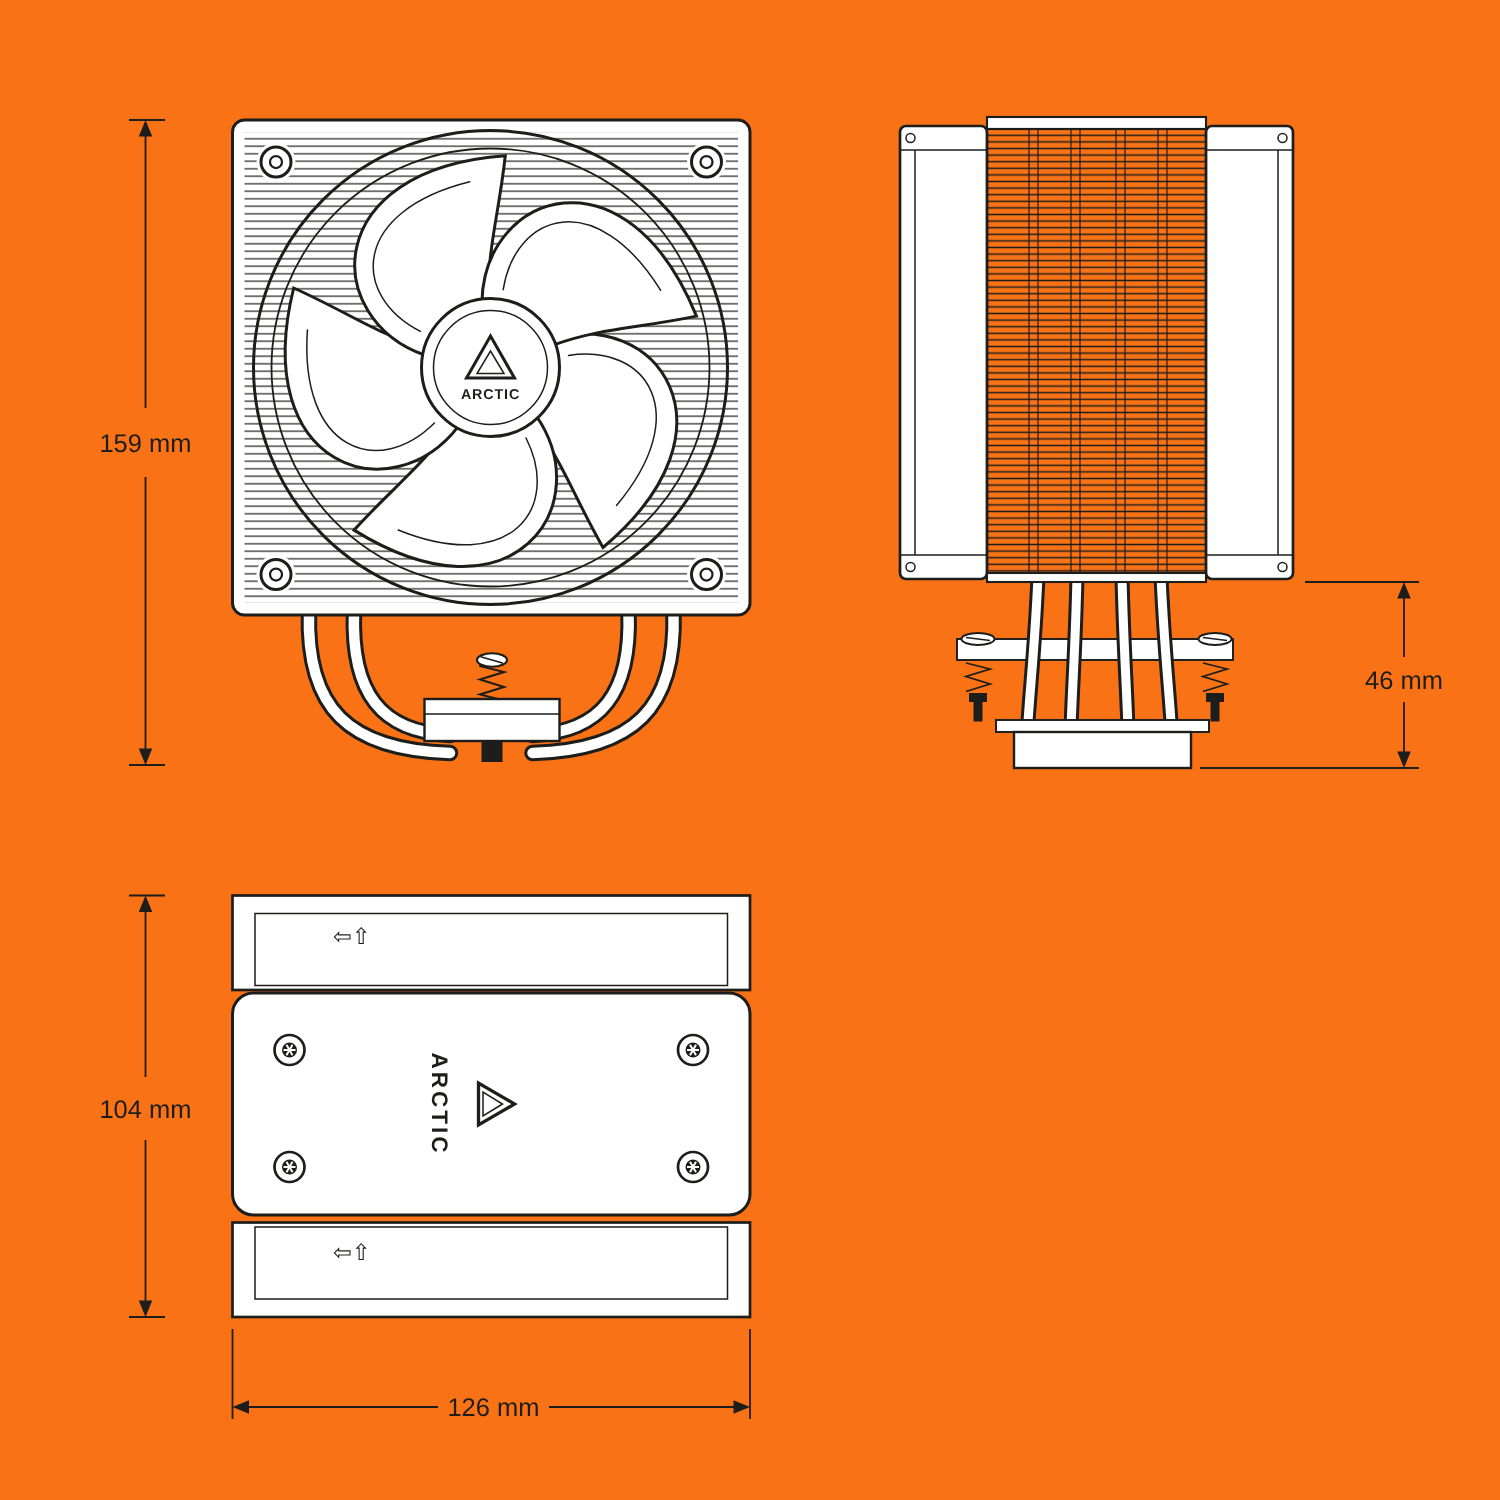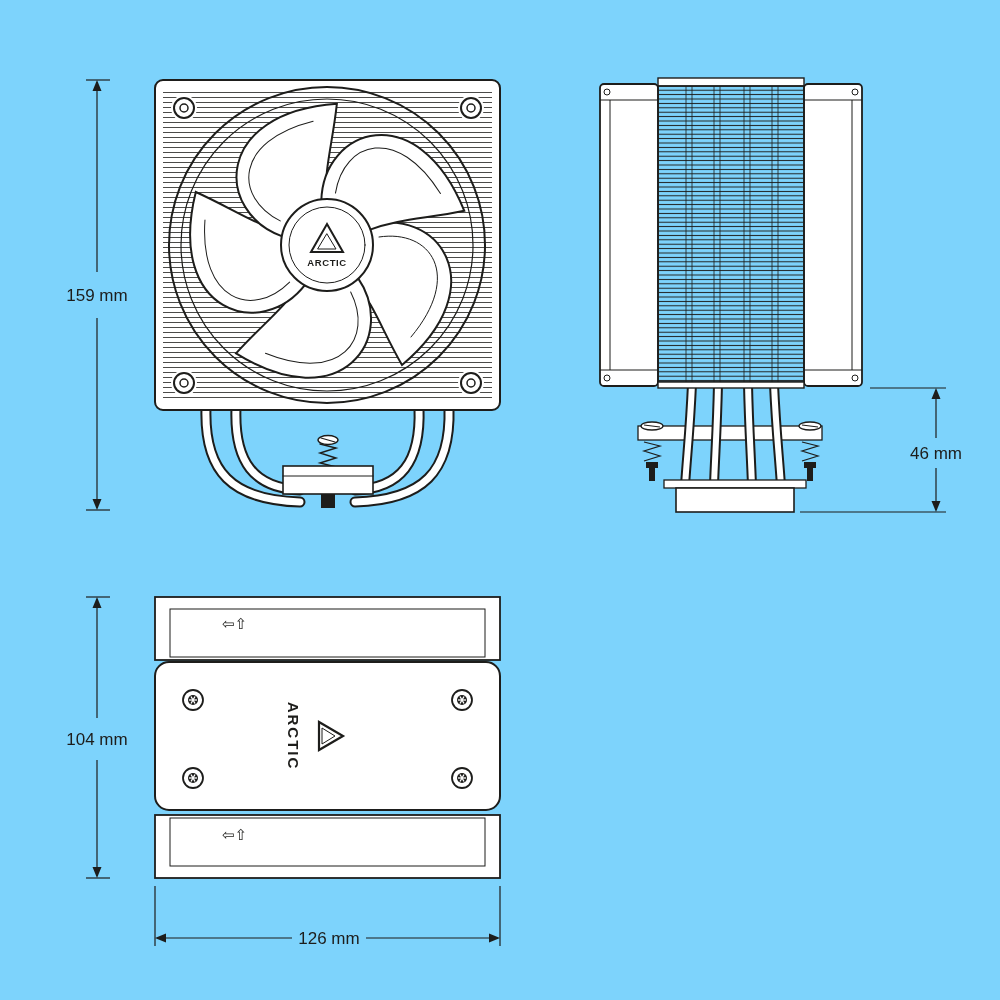--- a/index.html
+++ b/index.html
@@ -7,21 +7,21 @@
     padding:0;
     width:1000px;
     height:1000px;
     background:#ffffff;
     font-family:"Liberation Sans", sans-serif;
   }
   .stage{
     position:relative;
     width:1000px;
     height:1000px;
-    background:#7dd3fc;
+    background:#f97316;
     overflow:hidden;
     text-align:right;
   }
   svg text{
     font-family:"Liberation Sans", sans-serif;
     fill:#1d1d1b;
   }
   .dim-label{
     font-size:17px;
   }

